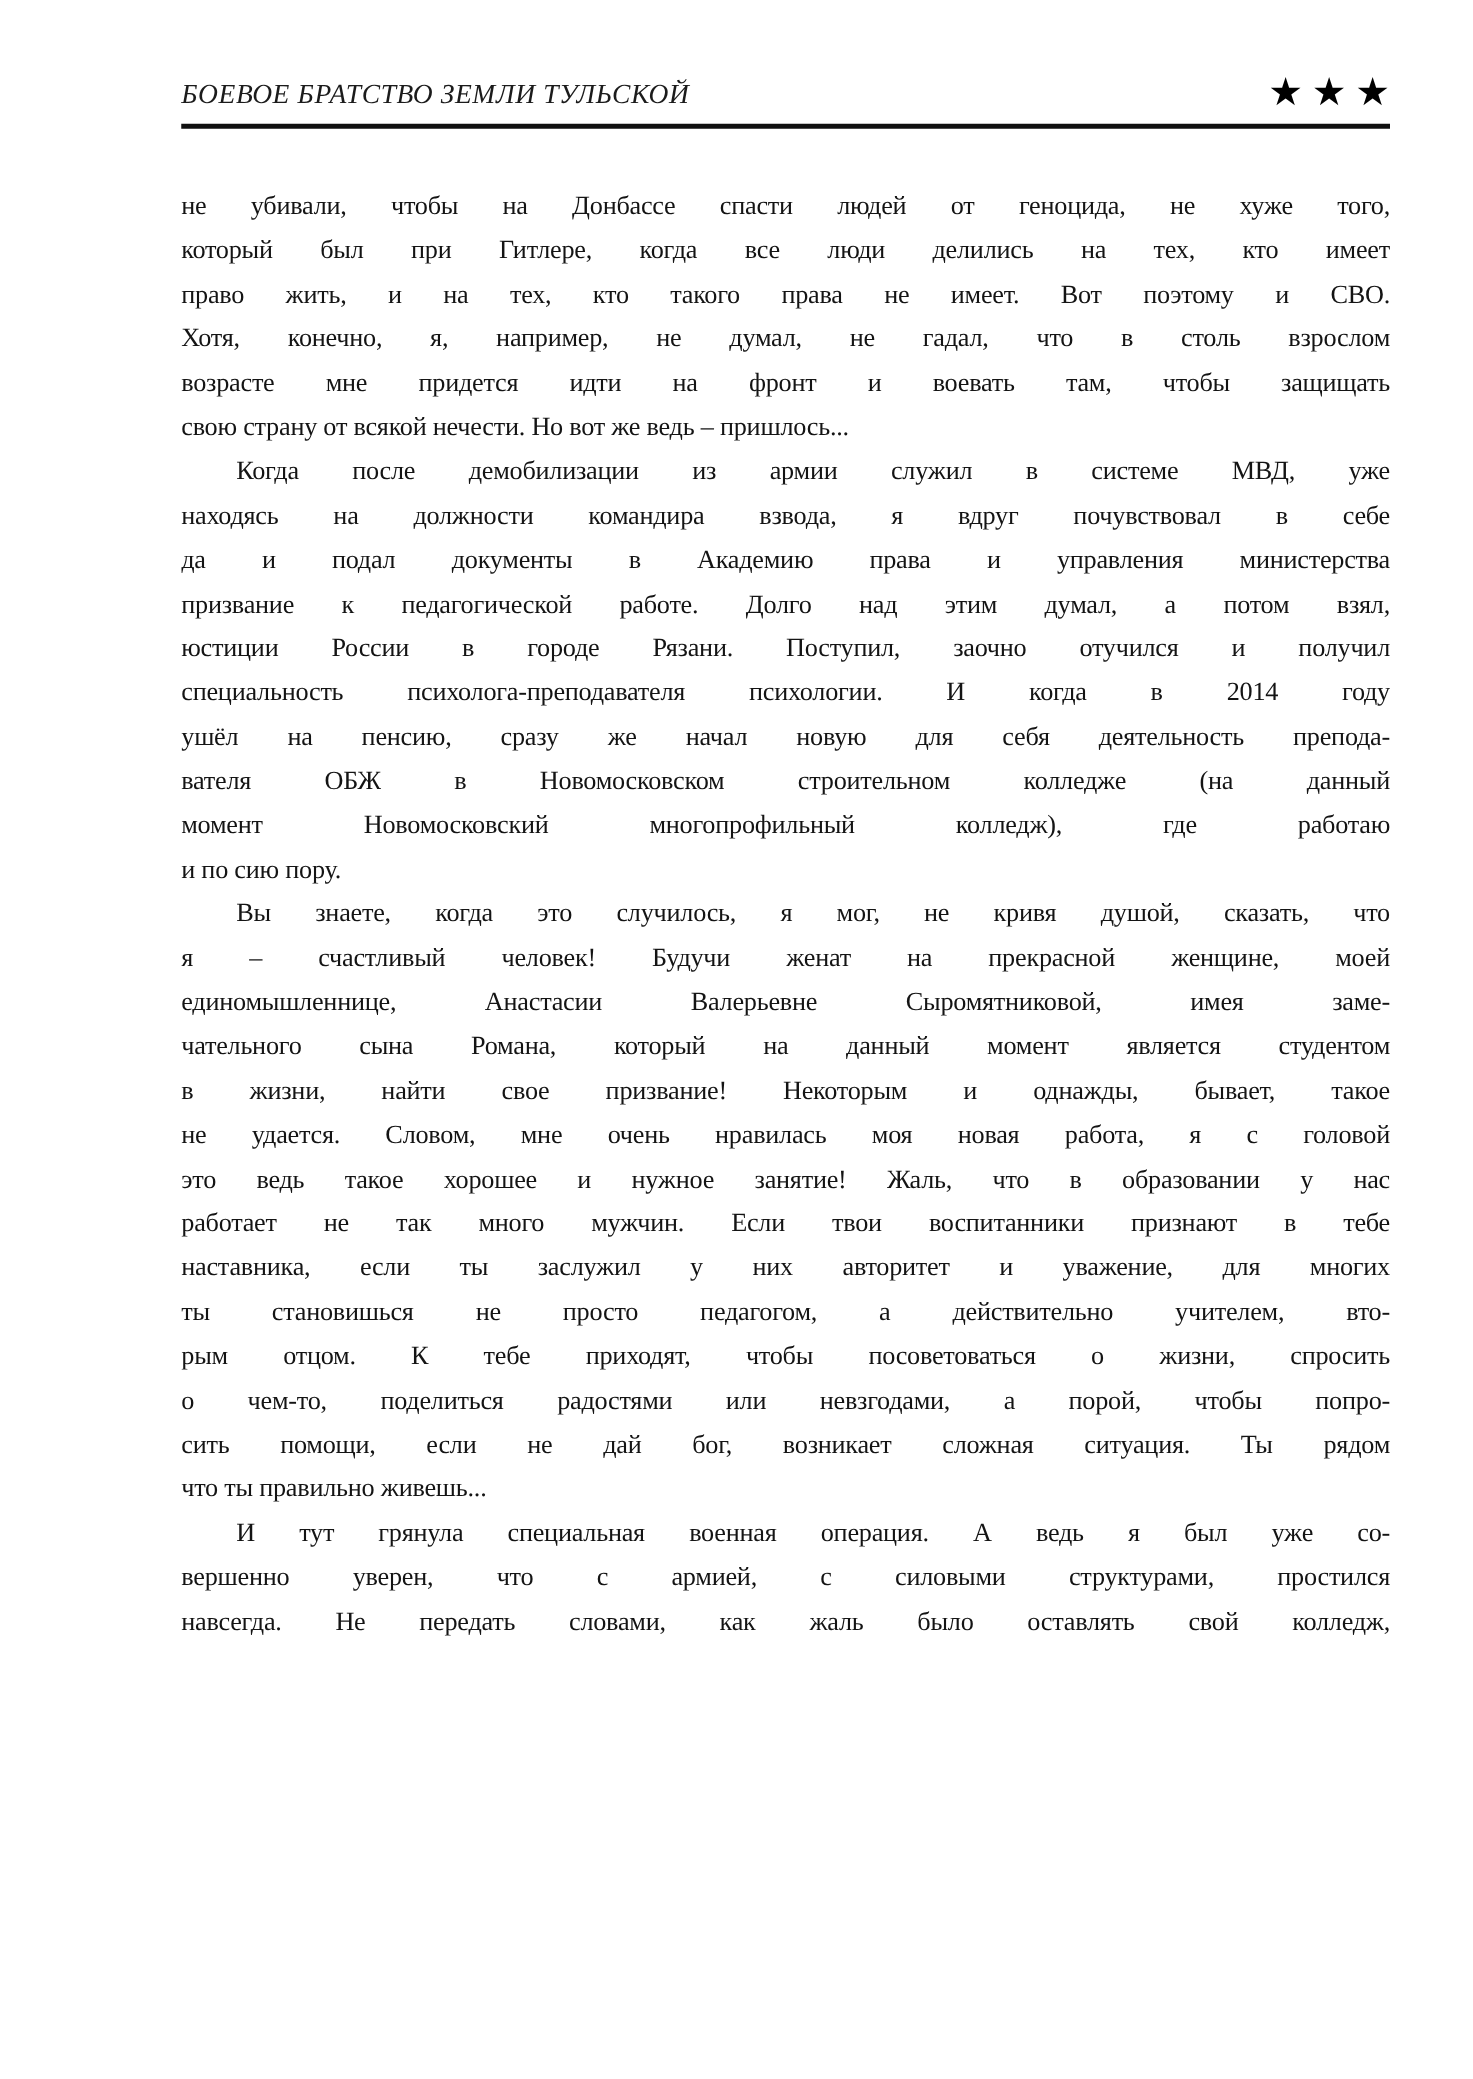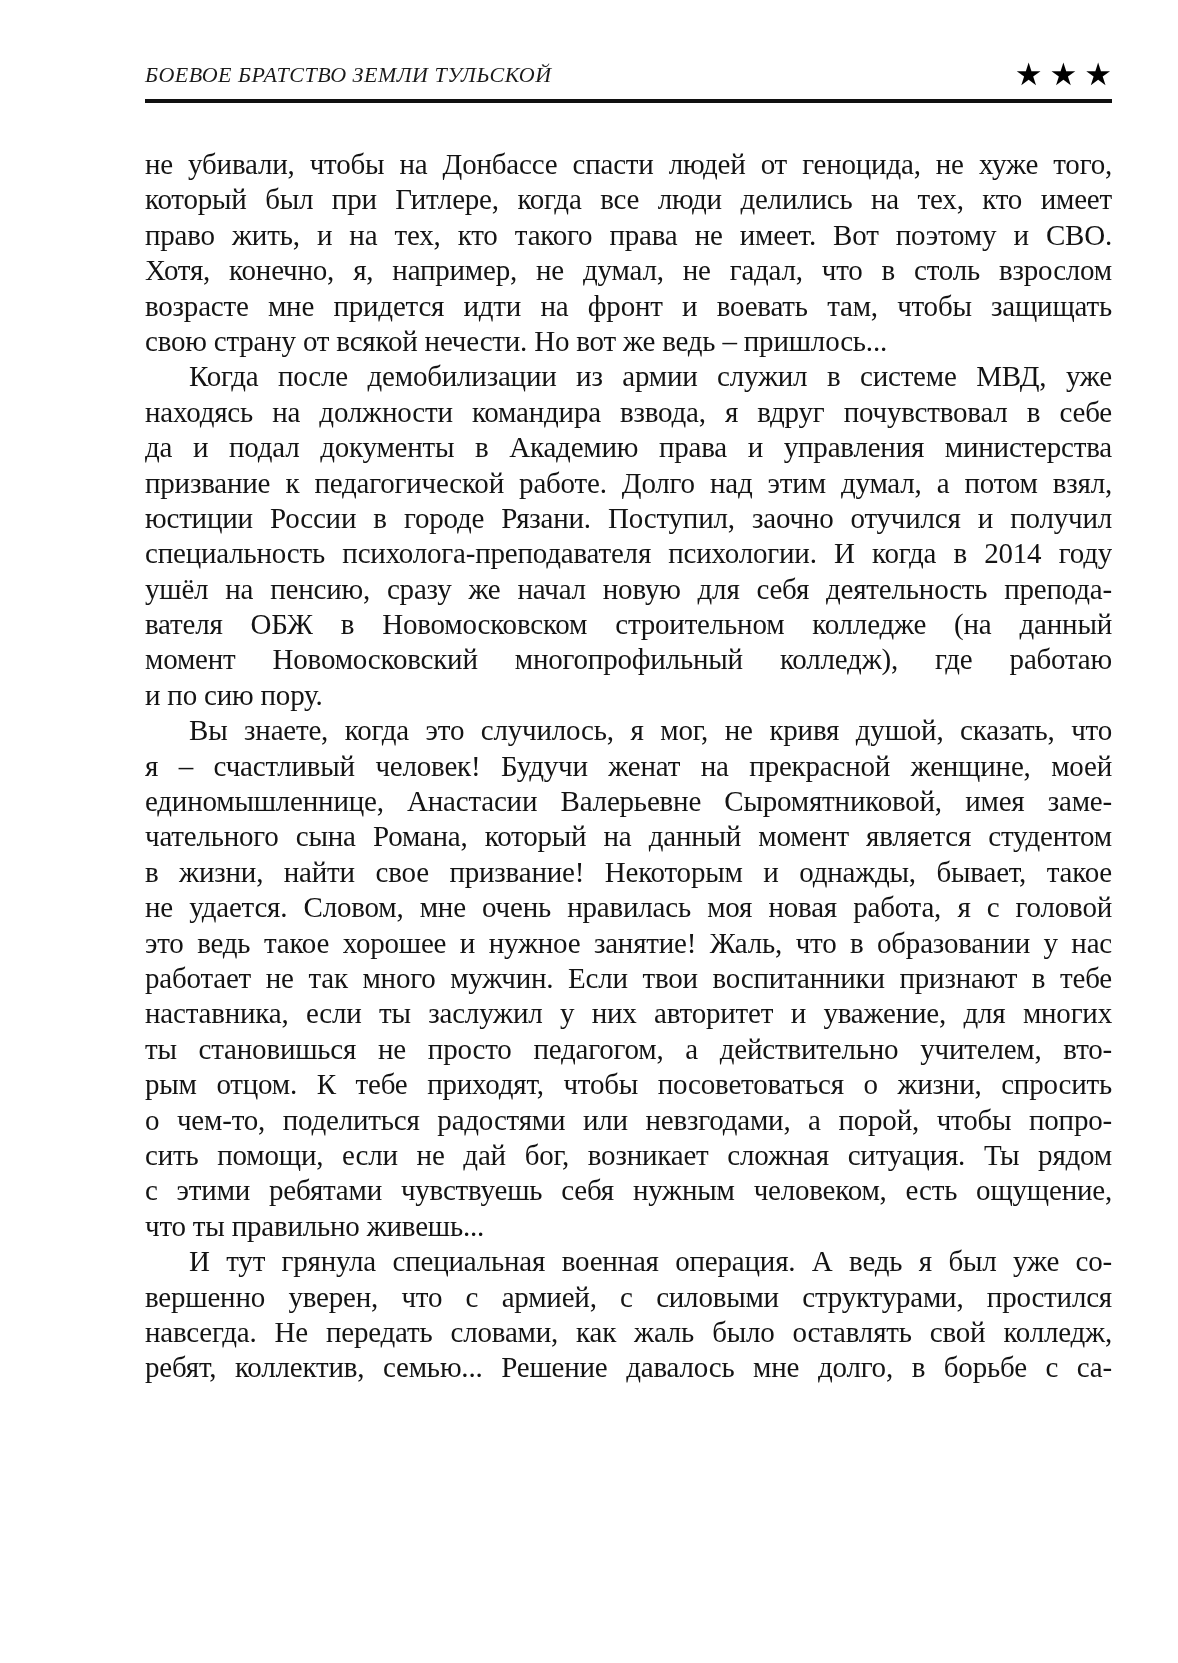--- a/index.html
+++ b/index.html
@@ -49,21 +49,21 @@
     width: 967px;
     height: 4px;
     background: #101010;
   }
   
   .body-text {
     position: absolute;
     top: 147px;
     left: 123px;
     width: 967px;
-    font-size: 29px;
+    font-size: 21px;
     line-height: 35.4px;
     letter-spacing: -0.2px;
   }
   .paragraph { margin: 0; padding: 0; }
   .line {
     text-align: justify;
     text-align-last: justify;
     height: 35.4px;
     overflow: hidden;
     white-space: nowrap; 
@@ -135,28 +135,26 @@
         <div class="line">чательного сына Романа, который на данный момент является студентом</div>
         <div class="line">в жизни, найти свое призвание! Некоторым и однажды, бывает, такое</div>
         <div class="line">не удается. Словом, мне очень нравилась моя новая работа, я с головой</div>
         <div class="line">это ведь такое хорошее и нужное занятие! Жаль, что в образовании у нас</div>
         <div class="line">работает не так много мужчин. Если твои воспитанники признают в тебе</div>
         <div class="line">наставника, если ты заслужил у них авторитет и уважение, для многих</div>
         <div class="line">ты становишься не просто педагогом, а действительно учителем, вто-</div>
         <div class="line">рым отцом. К тебе приходят, чтобы посоветоваться о жизни, спросить</div>
         <div class="line">о чем-то, поделиться радостями или невзгодами, а порой, чтобы попро-</div>
         <div class="line">сить помощи, если не дай бог, возникает сложная ситуация. Ты рядом</div>
-        <div class="line">с этими ребятами чувствуешь себя нужным человеком, есть ощущение,</div>
         <div class="line lastline">что ты правильно живешь...</div>
       </div>
       <div class="paragraph">
         <div class="line indent">И тут грянула специальная военная операция. А ведь я был уже со-</div>
         <div class="line">вершенно уверен, что с армией, с силовыми структурами, простился</div>
         <div class="line">навсегда. Не передать словами, как жаль было оставлять свой колледж,</div>
-        <div class="line">ребят, коллектив, семью... Решение давалось мне долго, в борьбе с са-</div>
       </div>
     </div>
 
   <div class="page-number">46</div>
 
   <div class="footer-stripes">
     <div class="stripe" style="background: rgb(154, 154, 154);"></div>
     <div class="stripe" style="background: rgb(154, 154, 154);"></div>
     <div class="stripe" style="background: rgb(154, 154, 154);"></div>
   </div>

